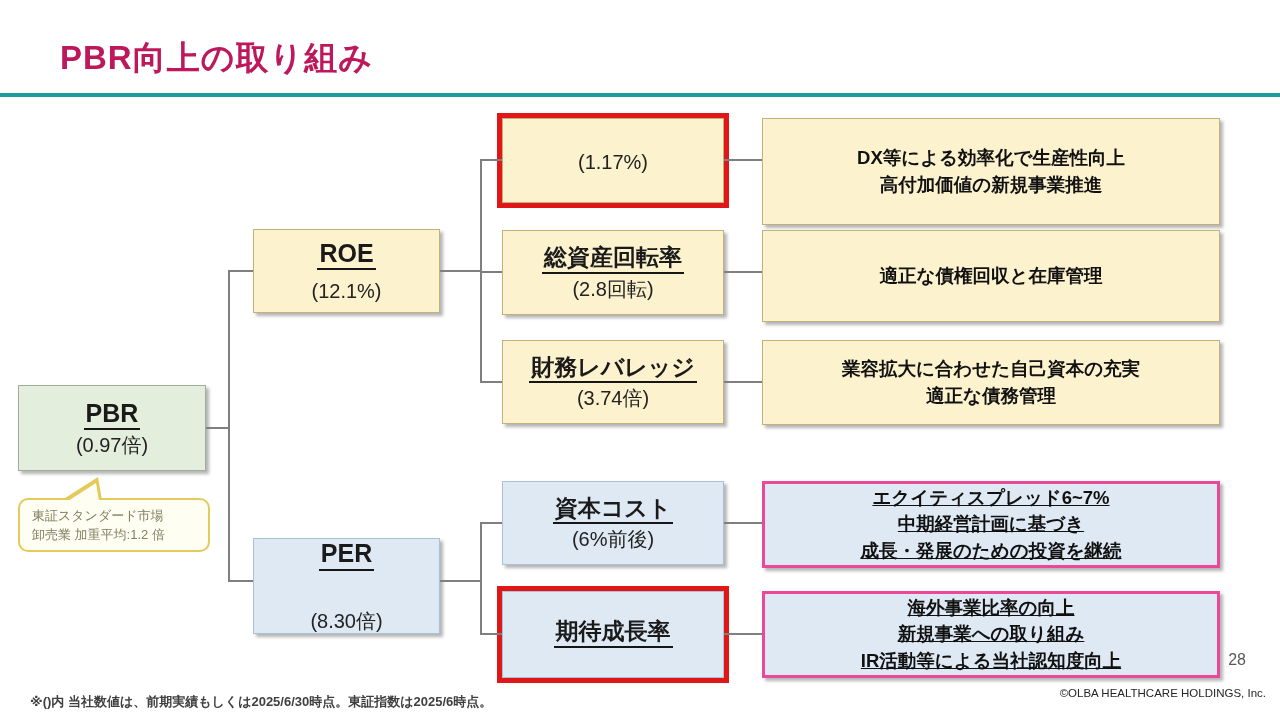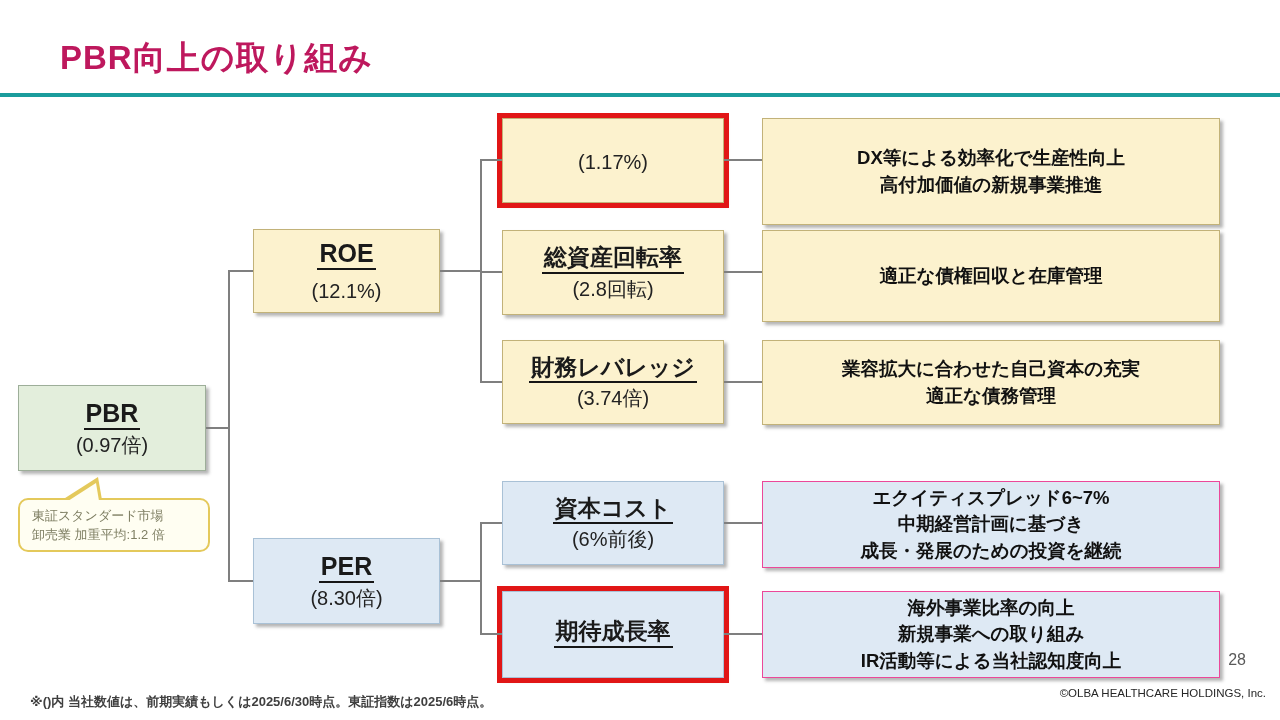--- a/index.html
+++ b/index.html
@@ -28,21 +28,21 @@
   .lg .box-label{font-size:25px;}
   .md .box-label{font-size:23px;}
   .box-value{font-size:20px;color:#222;margin-top:3px;line-height:1.2;}
 
   
   .desc{
     position:absolute;left:762px;width:458px;display:flex;flex-direction:column;align-items:center;justify-content:center;
     box-sizing:border-box;background:#fcf2ce;border:1px solid #c2b279;box-shadow:3px 3px 3px rgba(90,90,90,0.45);
     font-weight:bold;font-size:18.5px;line-height:1.42;text-align:center;color:#111;
   }
-  .desc.blue{background:#dee9f4;border:1px solid #ec4899;}
+  .desc.blue{background:#dee9f4;border:3px solid #ec4899;text-decoration:underline;}
 
   
   .hline,.vline{position:absolute;background:#7f7f7f;}
   .hline{height:2px;}
   .vline{width:2px;}
 
   
   .callout{
     position:absolute;left:18px;top:498px;width:192px;height:54px;box-sizing:border-box;
     background:#fffef2;border:2px solid #e4c95b;border-radius:10px;
@@ -79,21 +79,21 @@
     <div class="pt-outer"></div>
     <div class="pt-inner"></div>
     <div>東証スタンダード市場</div>
     <div>卸売業 加重平均:1.2 倍</div>
   </div>
 
   <div class="box cream lg" style="left:253px;top:229px;width:187px;height:84px;gap:6px;">
     <div class="box-label">ROE</div>
     <div class="box-value">(12.1%)</div>
   </div>
-  <div class="box blue lg" style="left:253px;top:538px;width:187px;height:86px;">
+  <div class="box blue lg" style="left:253px;top:538px;width:187px;height:96px;justify-content:space-between;">
     <div class="box-label">PER</div>
     <div class="box-value">(8.30倍)</div>
   </div>
 
   <div class="box cream md highlight" style="left:502px;top:118px;width:222px;height:85px;">
     <div class="box-value">(1.17%)</div>
   </div>
   <div class="box cream md" style="left:502px;top:230px;width:222px;height:85px;">
     <div class="box-label">総資産回転率</div>
     <div class="box-value">(2.8回転)</div>

